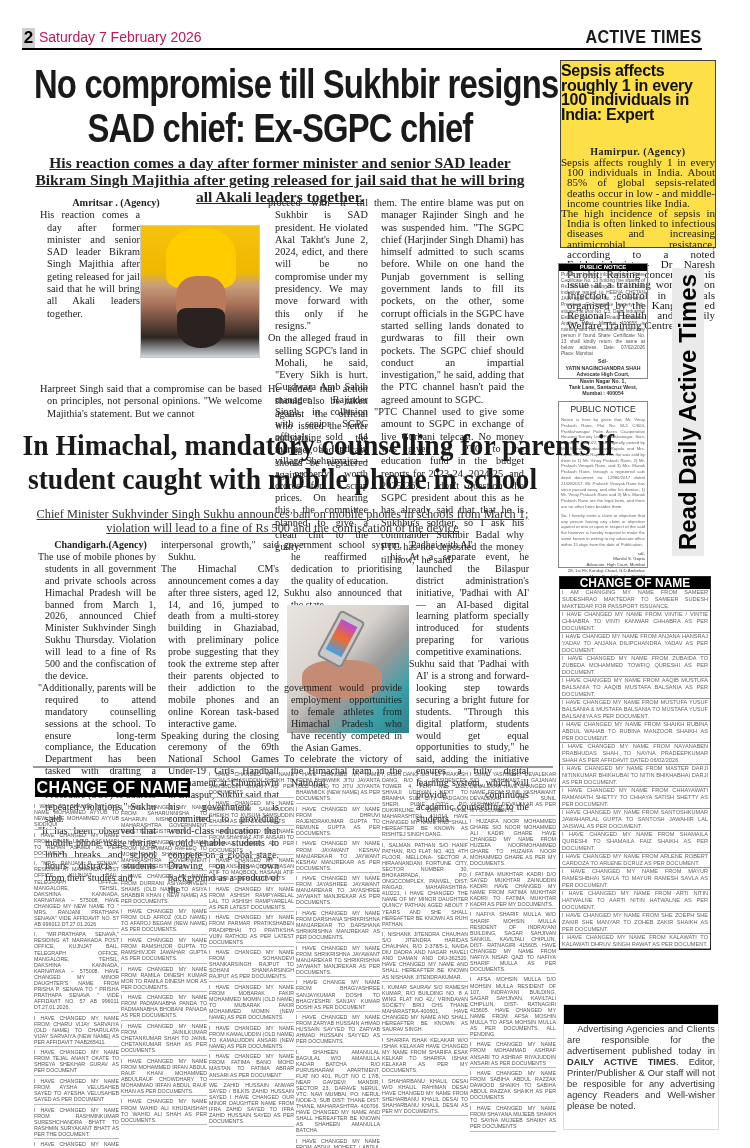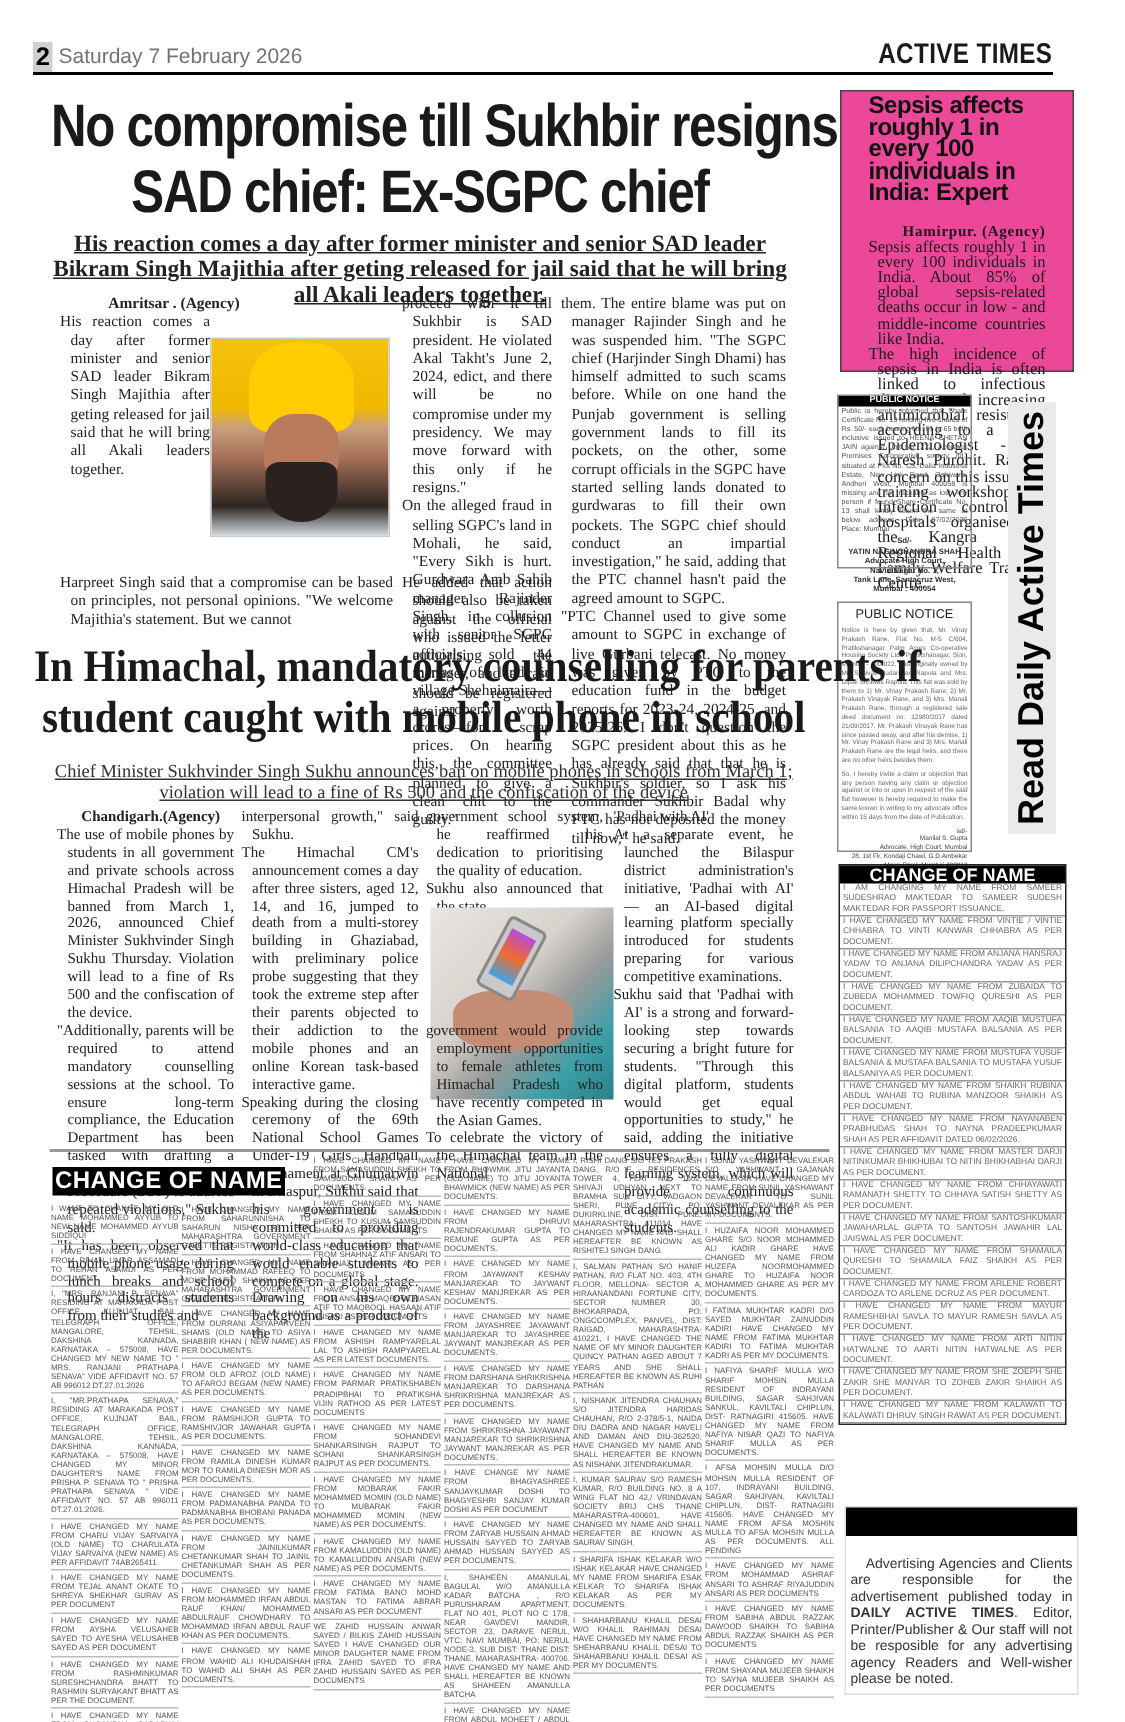--- a/index.html
+++ b/index.html
@@ -2,41 +2,41 @@
 <html><head>
 <meta charset="utf-8">
 <style>
   * { box-sizing: border-box; margin: 0; padding: 0; }
   html, body { width: 750px; height: 1148px; background: #fff; overflow: hidden; }
   body { position: relative; font-family: "Liberation Serif", serif; color: #1a1a1a; }
 
   
   .masthead { position: absolute; left: 22px; top: 26px; width: 680px; height: 24px; border-bottom: 2px solid #000; }
   .page-num { position: absolute; left: 0; top: 2px; width: 13px; height: 20px; background: #cfcfcf; font-family: "Liberation Sans", sans-serif; font-weight: bold; font-size: 17px; line-height: 20px; text-align: center; color: #000; }
-  .date { position: absolute; left: 17px; top: 3px; font-family: "Liberation Sans", sans-serif; font-size: 14px; color: #737373; }
+  .date { position: absolute; left: 17px; top: 3px; font-family: "Liberation Sans", sans-serif; font-size: 14px; color: #be185d; }
   .brand { position: absolute; right: 0; top: 0; font-family: "Liberation Sans", sans-serif; font-weight: bold; font-size: 19px; letter-spacing: 0.3px; transform: scaleX(0.85); transform-origin: right; }
 
   
   .h1 { position: absolute; left: 30px; top: 62px; width: 500px; text-align: center; font-family: "Liberation Sans", sans-serif; font-weight: bold; font-size: 40px; line-height: 44px; letter-spacing: -1px; transform: scaleX(0.82); transform-origin: center top; white-space: nowrap; }
   .h1 div { margin-left: -50px; margin-right: -50px; }
   .sub1 { position: absolute; left: 30px; top: 154px; width: 500px; text-align: center; font-weight: bold; font-size: 15.5px; line-height: 17px; text-decoration: underline; color: #222; }
 
   .col { position: absolute; font-size: 10.3px; line-height: 12.3px; text-align: justify; color: #222; }
   .col p { text-indent: -7px; padding-left: 7px; }
   .dateline { font-weight: bold; text-align: center; text-indent: 0 !important; }
 
   .photo1 { position: absolute; left: 140px; top: 225px; width: 120px; height: 133px; background: linear-gradient(180deg, #f4c20d 0%, #f1b800 35%, #c8a07a 45%, #a8715a 60%, #2e2520 85%, #cfd8e0 100%); border: 1px solid #ccc; }
   .photo1 .turban { position: absolute; left: 25px; top: 2px; width: 70px; height: 60px; background: #ffcc00; border-radius: 45% 45% 20% 20%; }
   .photo1 .face { position: absolute; left: 35px; top: 50px; width: 50px; height: 50px; background: #b97a5c; border-radius: 40%; }
   .photo1 .beard { position: absolute; left: 36px; top: 82px; width: 48px; height: 40px; background: #2a2220; border-radius: 20% 20% 50% 50%; }
 
   
-  .sepsis { position: absolute; left: 560px; top: 60px; width: 156px; height: 188px; border: 1px solid #444; background: #ec4899; padding: 3px 18px; }
+  .sepsis { position: absolute; left: 560px; top: 60px; width: 156px; height: 188px; border: 1px solid #444; background: #fde047; padding: 3px 0; }
   .sepsis-title { font-family: "Liberation Sans", sans-serif; font-weight: bold; font-size: 16px; line-height: 14.5px; letter-spacing: -0.3px; color: #111; }
-  .sepsis-dl { text-align: right; font-weight: bold; font-size: 10px; margin-top: 12px; letter-spacing: 0.5px; }
+  .sepsis-dl { text-align: center; font-weight: bold; font-size: 10px; margin-top: 24px; letter-spacing: 0.5px; }
   .sepsis-body { font-size: 11px; line-height: 10.2px; text-align: justify; }
   .sepsis-body p { text-indent: -6px; padding-left: 6px; }
 
   
   .pn1 { position: absolute; left: 558px; top: 263px; width: 90px; height: 116px; border: 1px solid #888; font-family: "Liberation Sans", sans-serif; font-size: 4.8px; line-height: 6.1px; }
   .pn1 .hd { background: #000; color: #fff; text-align: center; font-weight: bold; font-size: 6px; line-height: 7px; }
   .pn1 .bd { padding: 1px 2px; color: #555; text-align: justify; }
   .pn1 .sig { text-align: center; color: #333; font-weight: bold; font-size: 5.2px; line-height: 6.4px; }
   .pn2 { position: absolute; left: 558px; top: 401px; width: 90px; height: 167px; border: 1px solid #888; font-family: "Liberation Sans", sans-serif; font-size: 4.3px; line-height: 5.8px; padding: 2px; }
   .pn2 .hd { text-align: center; font-size: 8.5px; line-height: 11px; color: #222; margin-bottom: 2px; }
@@ -65,21 +65,21 @@
   .ccol { position: absolute; font-family: "Liberation Sans", sans-serif; font-size: 5.3px; line-height: 6.05px; color: #555; text-transform: uppercase; }
   .ccol .ad { border-bottom: 1px solid #bbb; padding: 1px 0 1.5px; margin-bottom: 1px; text-align: justify; }
 
   
   .rcon { position: absolute; left: 559px; top: 576px; width: 152px; border: 1px solid #222; }
   .rcon .hd { background: #000; color: #fff; text-align: center; font-family: "Liberation Sans", sans-serif; font-weight: bold; font-size: 12px; line-height: 12px; }
   .rcon .ad { font-family: "Liberation Sans", sans-serif; font-size: 5.6px; line-height: 7px; color: #666; border-bottom: 1px solid #999; padding: 0 2px; text-align: justify; text-transform: uppercase; }
 
   .disclaimer { position: absolute; left: 563px; top: 1004px; width: 156px; height: 126px; border: 1px solid #ddd; }
   .disclaimer .bar { height: 19px; background: #000; }
-  .disclaimer .txt { font-family: "Liberation Sans", sans-serif; font-size: 9.3px; line-height: 11px; color: #333; padding: 13px 3px; text-align: justify; }
+  .disclaimer .txt { font-family: "Liberation Sans", sans-serif; font-size: 9.3px; line-height: 11px; color: #333; padding: 0 3px; text-align: justify; }
 </style>
 </head>
 <body>
 
 <div class="masthead">
   <div class="page-num">2</div>
   <div class="date">Saturday 7 February 2026</div>
   <div class="brand">ACTIVE TIMES</div>
 </div>
 

